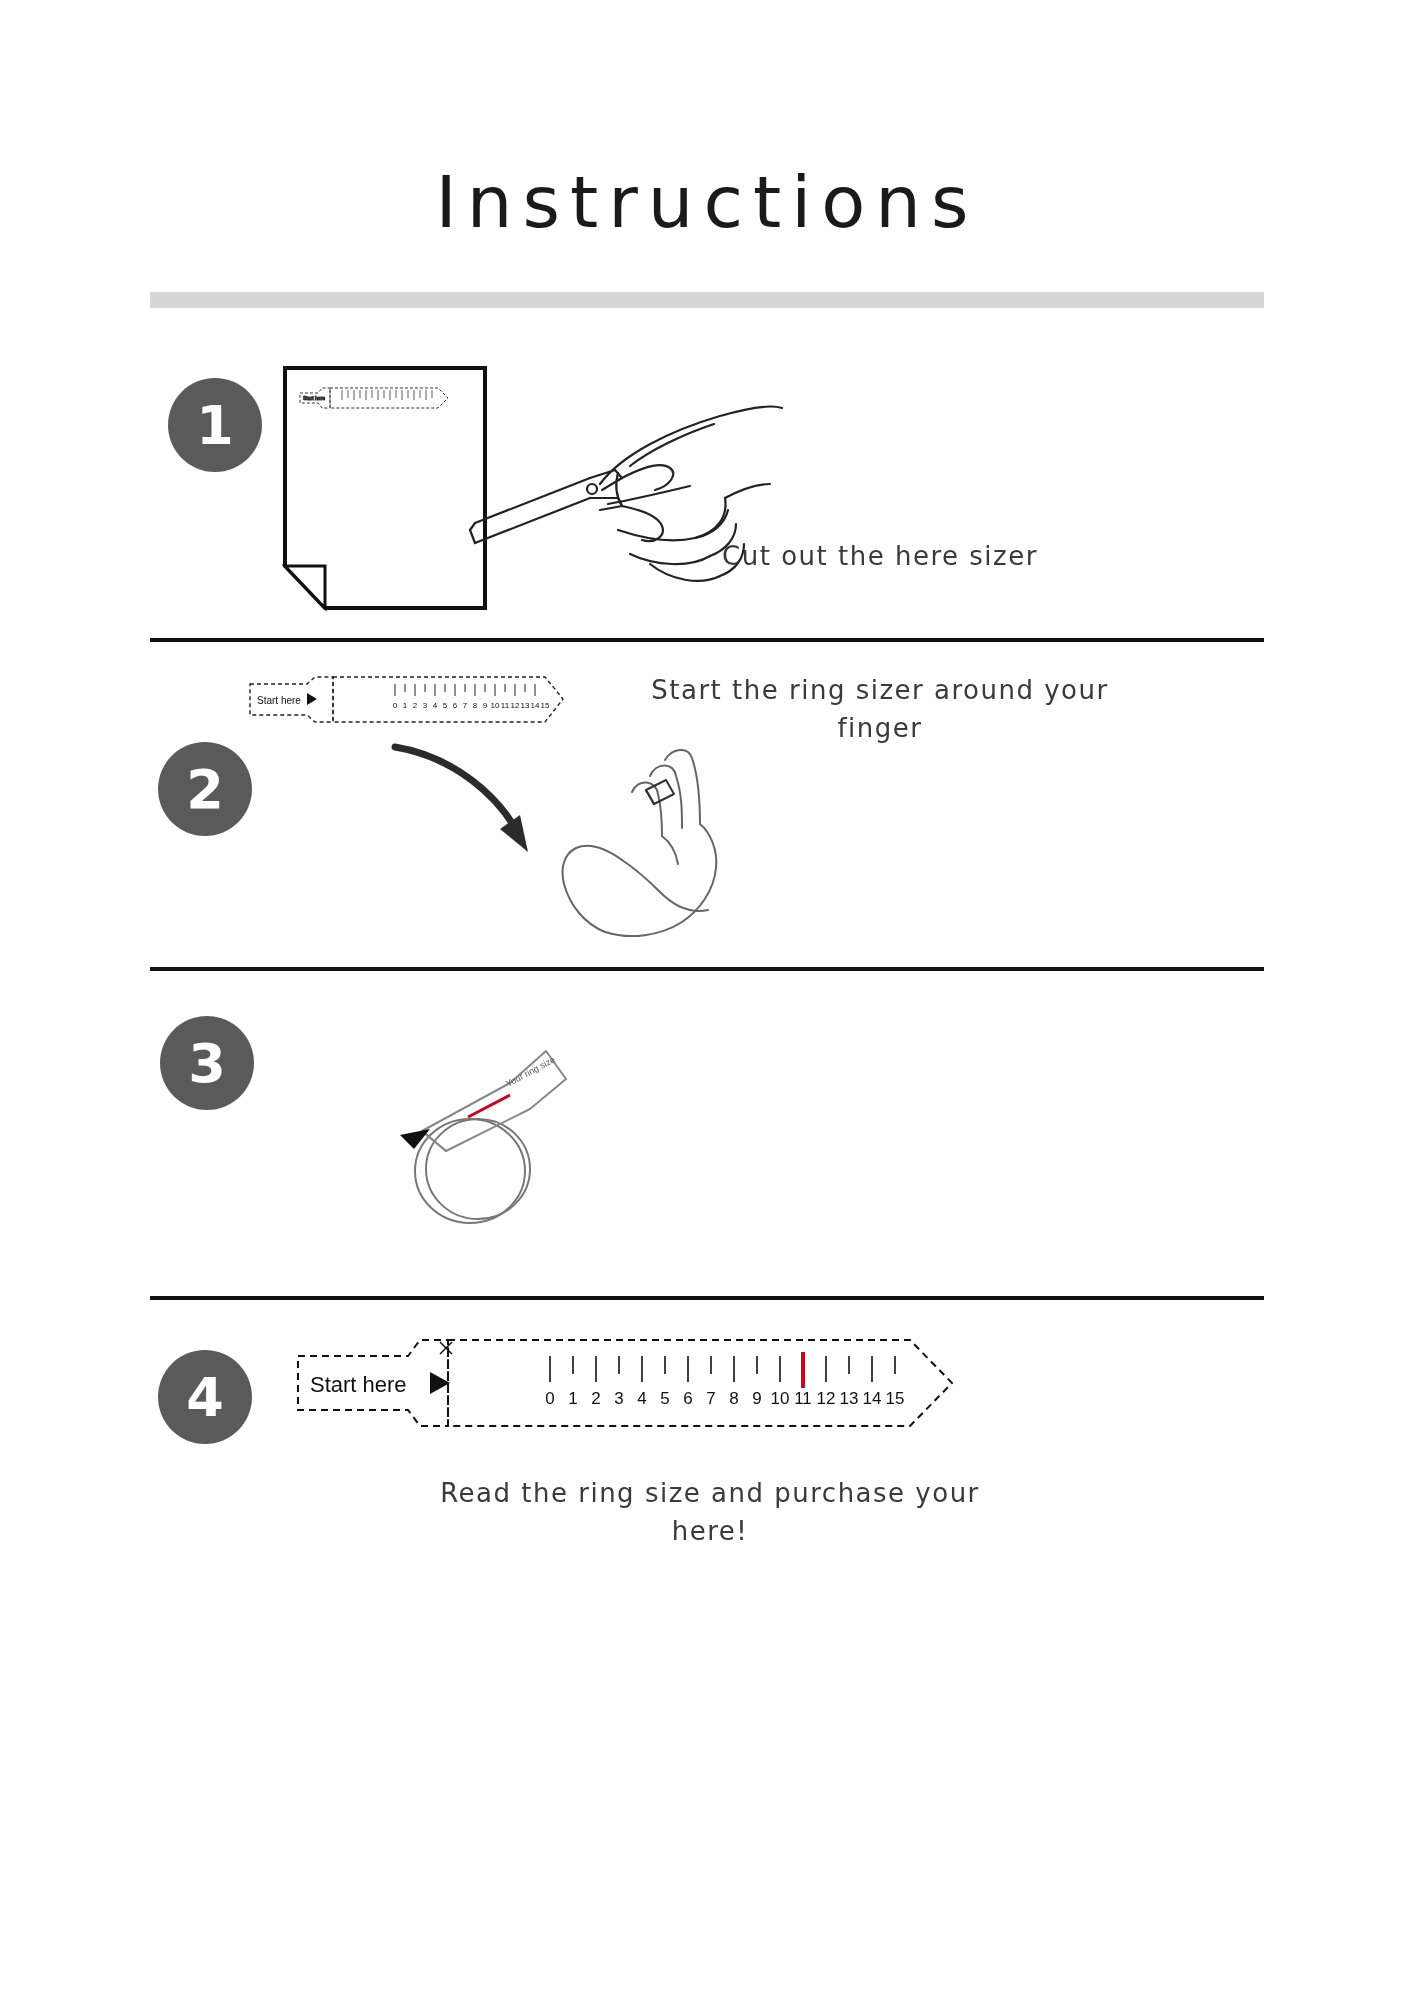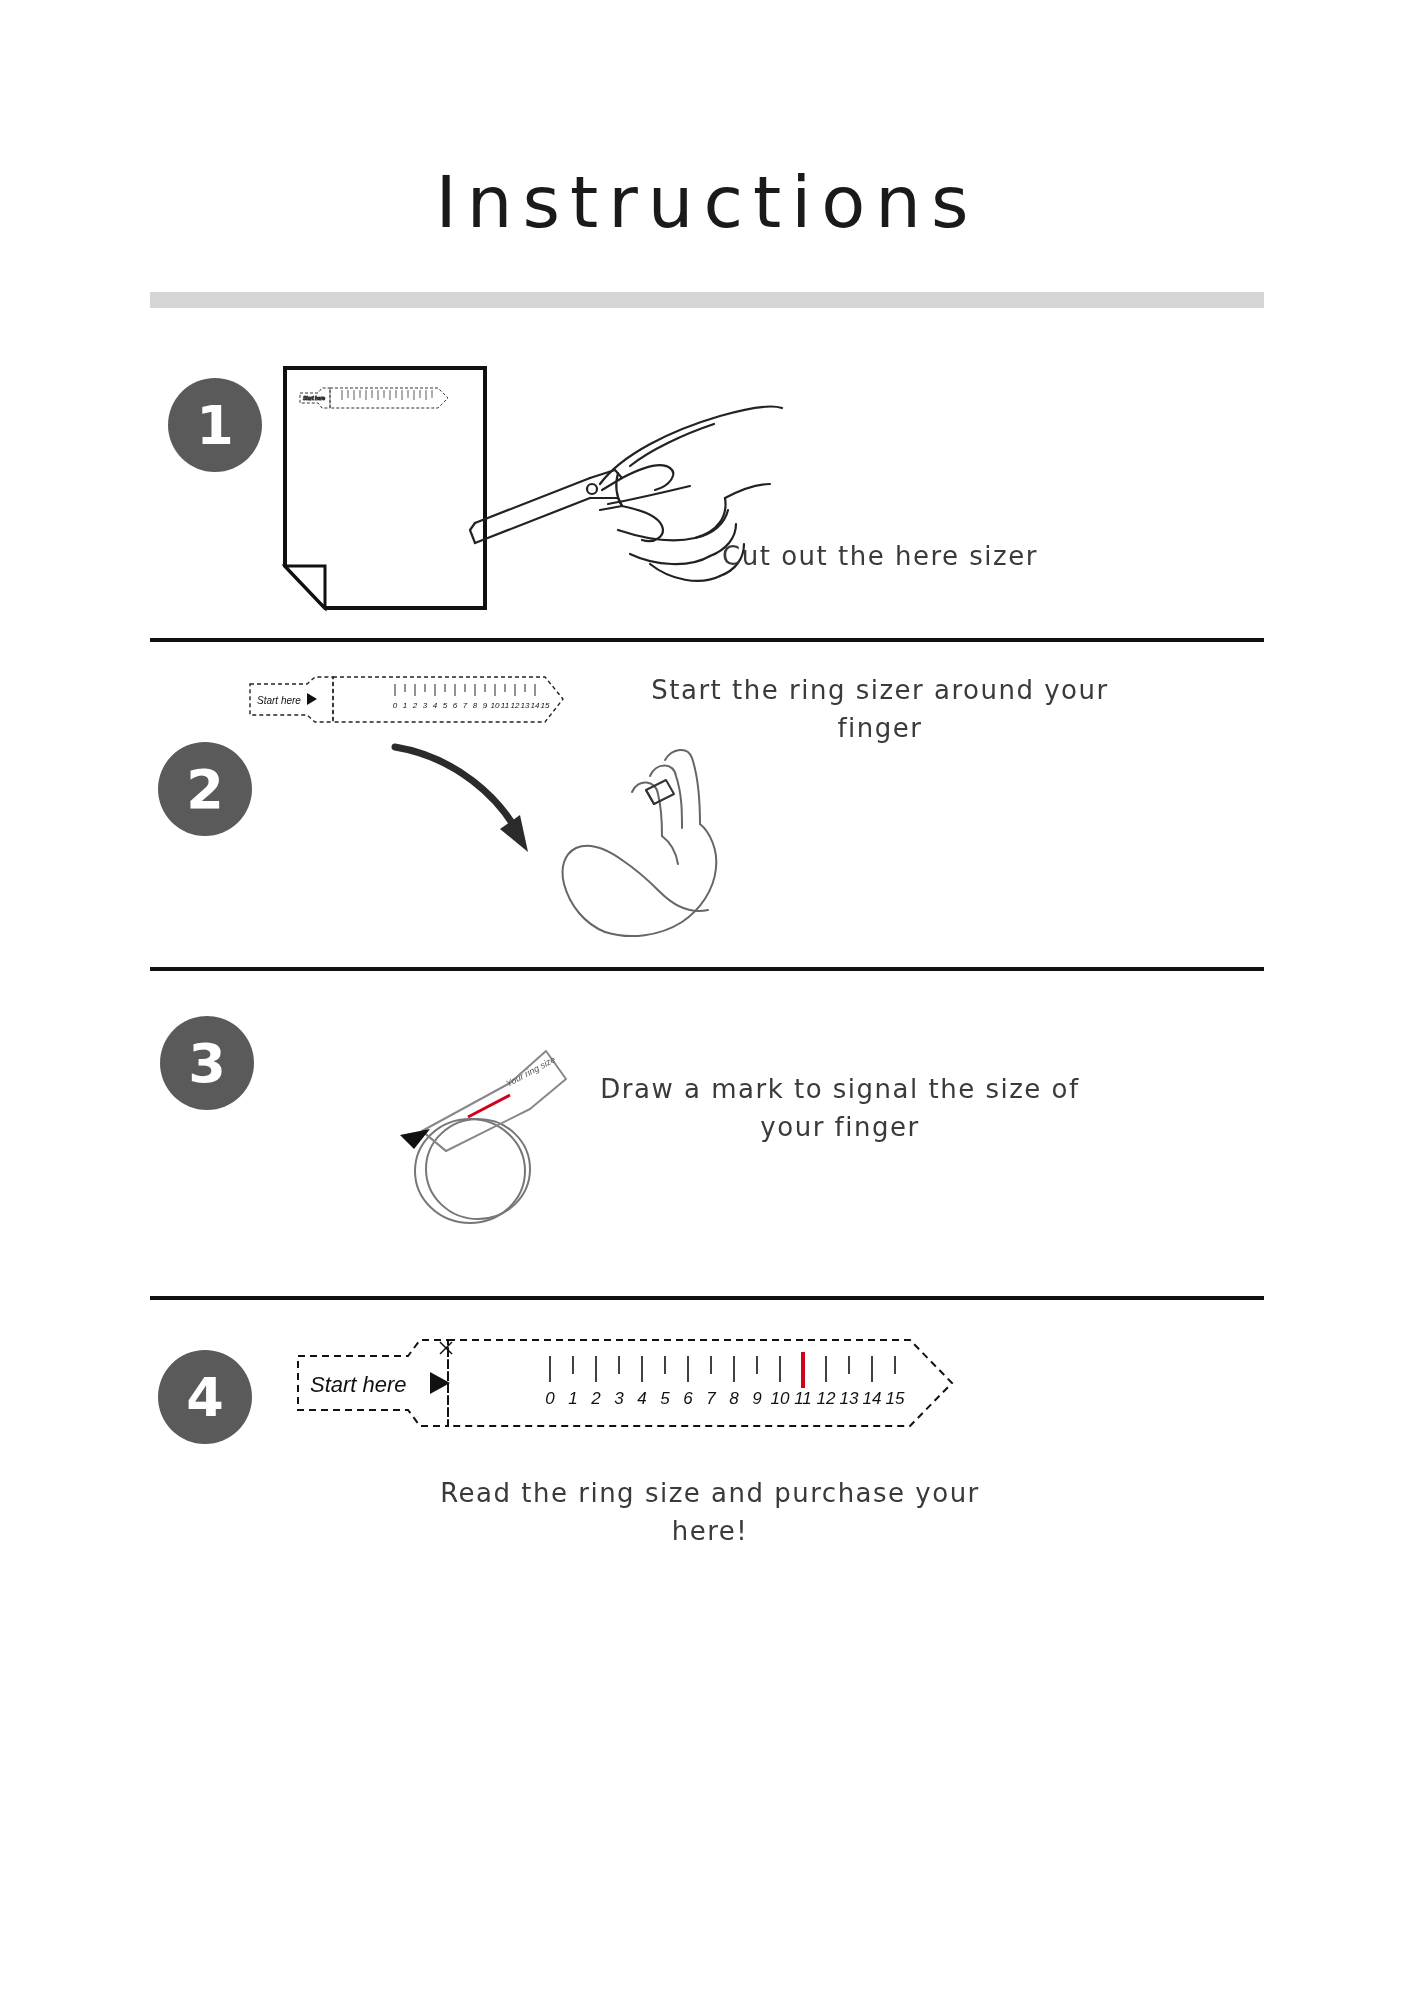--- a/index.html
+++ b/index.html
@@ -82,21 +82,20 @@
     font-size: 26px;
     letter-spacing: 1.5px;
     color: #3a3a3a;
     text-align: center;
     line-height: 1.45;
     font-family: "DejaVu Sans", sans-serif;
   }
 
   .art {
     position: absolute;
-    font-style: italic;
   }
 
   
   .step1 { height: 330px; }
   .step1 .badge { left: 18px; top: 70px; }
   .step1 .art-paper { left: 120px; top: 50px; }
   .step1 .caption { left: 540px; top: 230px; width: 380px; }
 
   
   .step2 { height: 325px; }
@@ -286,21 +285,20 @@
             <path d="M62 110 L86 130" stroke="#888"></path>
           </g>
 
           <path d="M108 96 L150 74" stroke="#d0021b" stroke-width="3"></path>
 
           <path d="M40 114 L70 108 L54 128 Z" fill="#111"></path>
           <text x="148" y="66" font-size="9" fill="#555" font-family="Liberation Sans, sans-serif" transform="rotate(-28 148 66)">Your ring size</text>
         </svg>
       </div>
 
-      <div class="caption">Draw a mark to signal the size of your finger</div>
     </div>
 
     <div class="divider"></div>
 
     <div class="step step4">
       <div class="badge">4</div>
 
       <div class="art art-ruler">
         <svg width="680" height="110" viewBox="0 0 680 110" xmlns="http://www.w3.org/2000/svg">
           <g fill="none" stroke="#111" stroke-width="2" stroke-dasharray="7 5">

